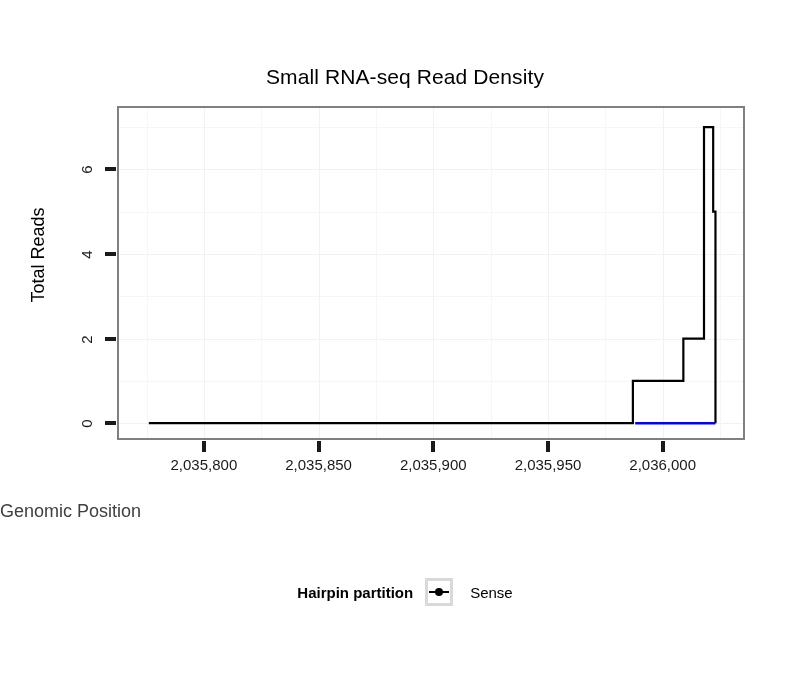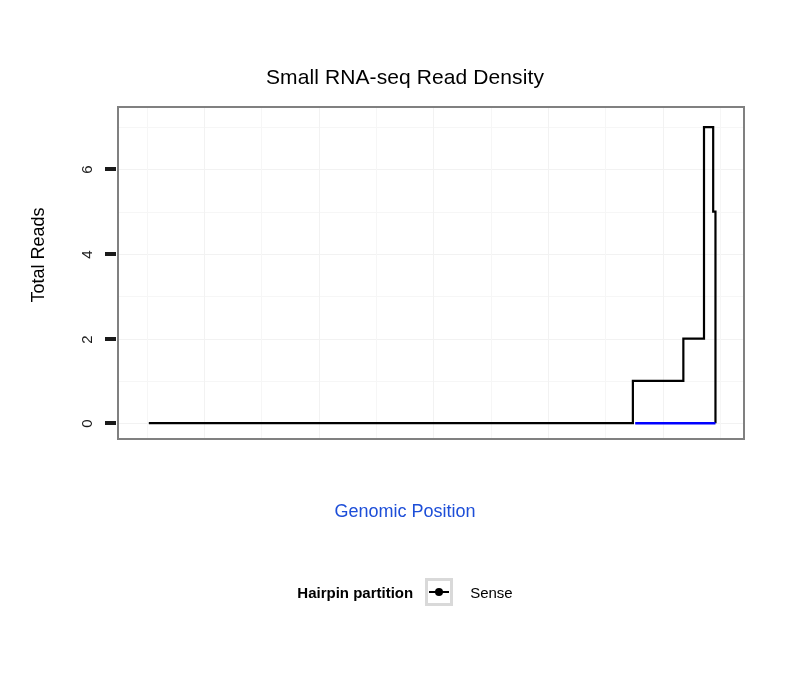--- a/index.html
+++ b/index.html
@@ -117,24 +117,23 @@
     width: 0;
     height: 334px;
   }
 
   
   #xlabel {
     position: absolute;
     left: 0;
     top: 500px;
     width: 810px;
-    text-align: center;
     font-size: 18px;
     line-height: 22px;
-    color: #1d4ed8;
+    color: #404040;
   }
   #ylabel {
     position: absolute;
     left: -62px;
     top: 244px;
     width: 200px;
     text-align: center;
     font-size: 18px;
     line-height: 22px;
     color: #000000;
@@ -231,20 +230,32 @@
   <div id="y-axis">
       <div class="tick-mark tick-y" style="top: 315.192px;"></div>
       <div class="tick-label-y" style="top: 310.192px;">0</div>
       <div class="tick-mark tick-y" style="top: 230.577px;"></div>
       <div class="tick-label-y" style="top: 225.577px;">2</div>
       <div class="tick-mark tick-y" style="top: 145.962px;"></div>
       <div class="tick-label-y" style="top: 140.962px;">4</div>
       <div class="tick-mark tick-y" style="top: 61.3462px;"></div>
       <div class="tick-label-y" style="top: 56.3462px;">6</div>
     </div>
+  <div id="x-axis">
+      <div class="tick-mark tick-x" style="left: 84.8824px;"></div>
+      <div class="tick-label-x" style="left: 86.8824px;">2,035,800</div>
+      <div class="tick-mark tick-x" style="left: 199.588px;"></div>
+      <div class="tick-label-x" style="left: 201.588px;">2,035,850</div>
+      <div class="tick-mark tick-x" style="left: 314.294px;"></div>
+      <div class="tick-label-x" style="left: 316.294px;">2,035,900</div>
+      <div class="tick-mark tick-x" style="left: 429px;"></div>
+      <div class="tick-label-x" style="left: 431px;">2,035,950</div>
+      <div class="tick-mark tick-x" style="left: 543.706px;"></div>
+      <div class="tick-label-x" style="left: 545.706px;">2,036,000</div>
+    </div>
 
   <div id="xlabel">Genomic Position</div>
   <div id="ylabel">Total Reads</div>
 
   <div id="legend">
     <div id="legend-title">Hairpin partition</div>
   <div class="legend-item">
         <div class="legend-key">
           <div class="key-line" style="background: rgb(0, 0, 0);"></div>
           <div class="key-dot" style="background: rgb(0, 0, 0);"></div>

